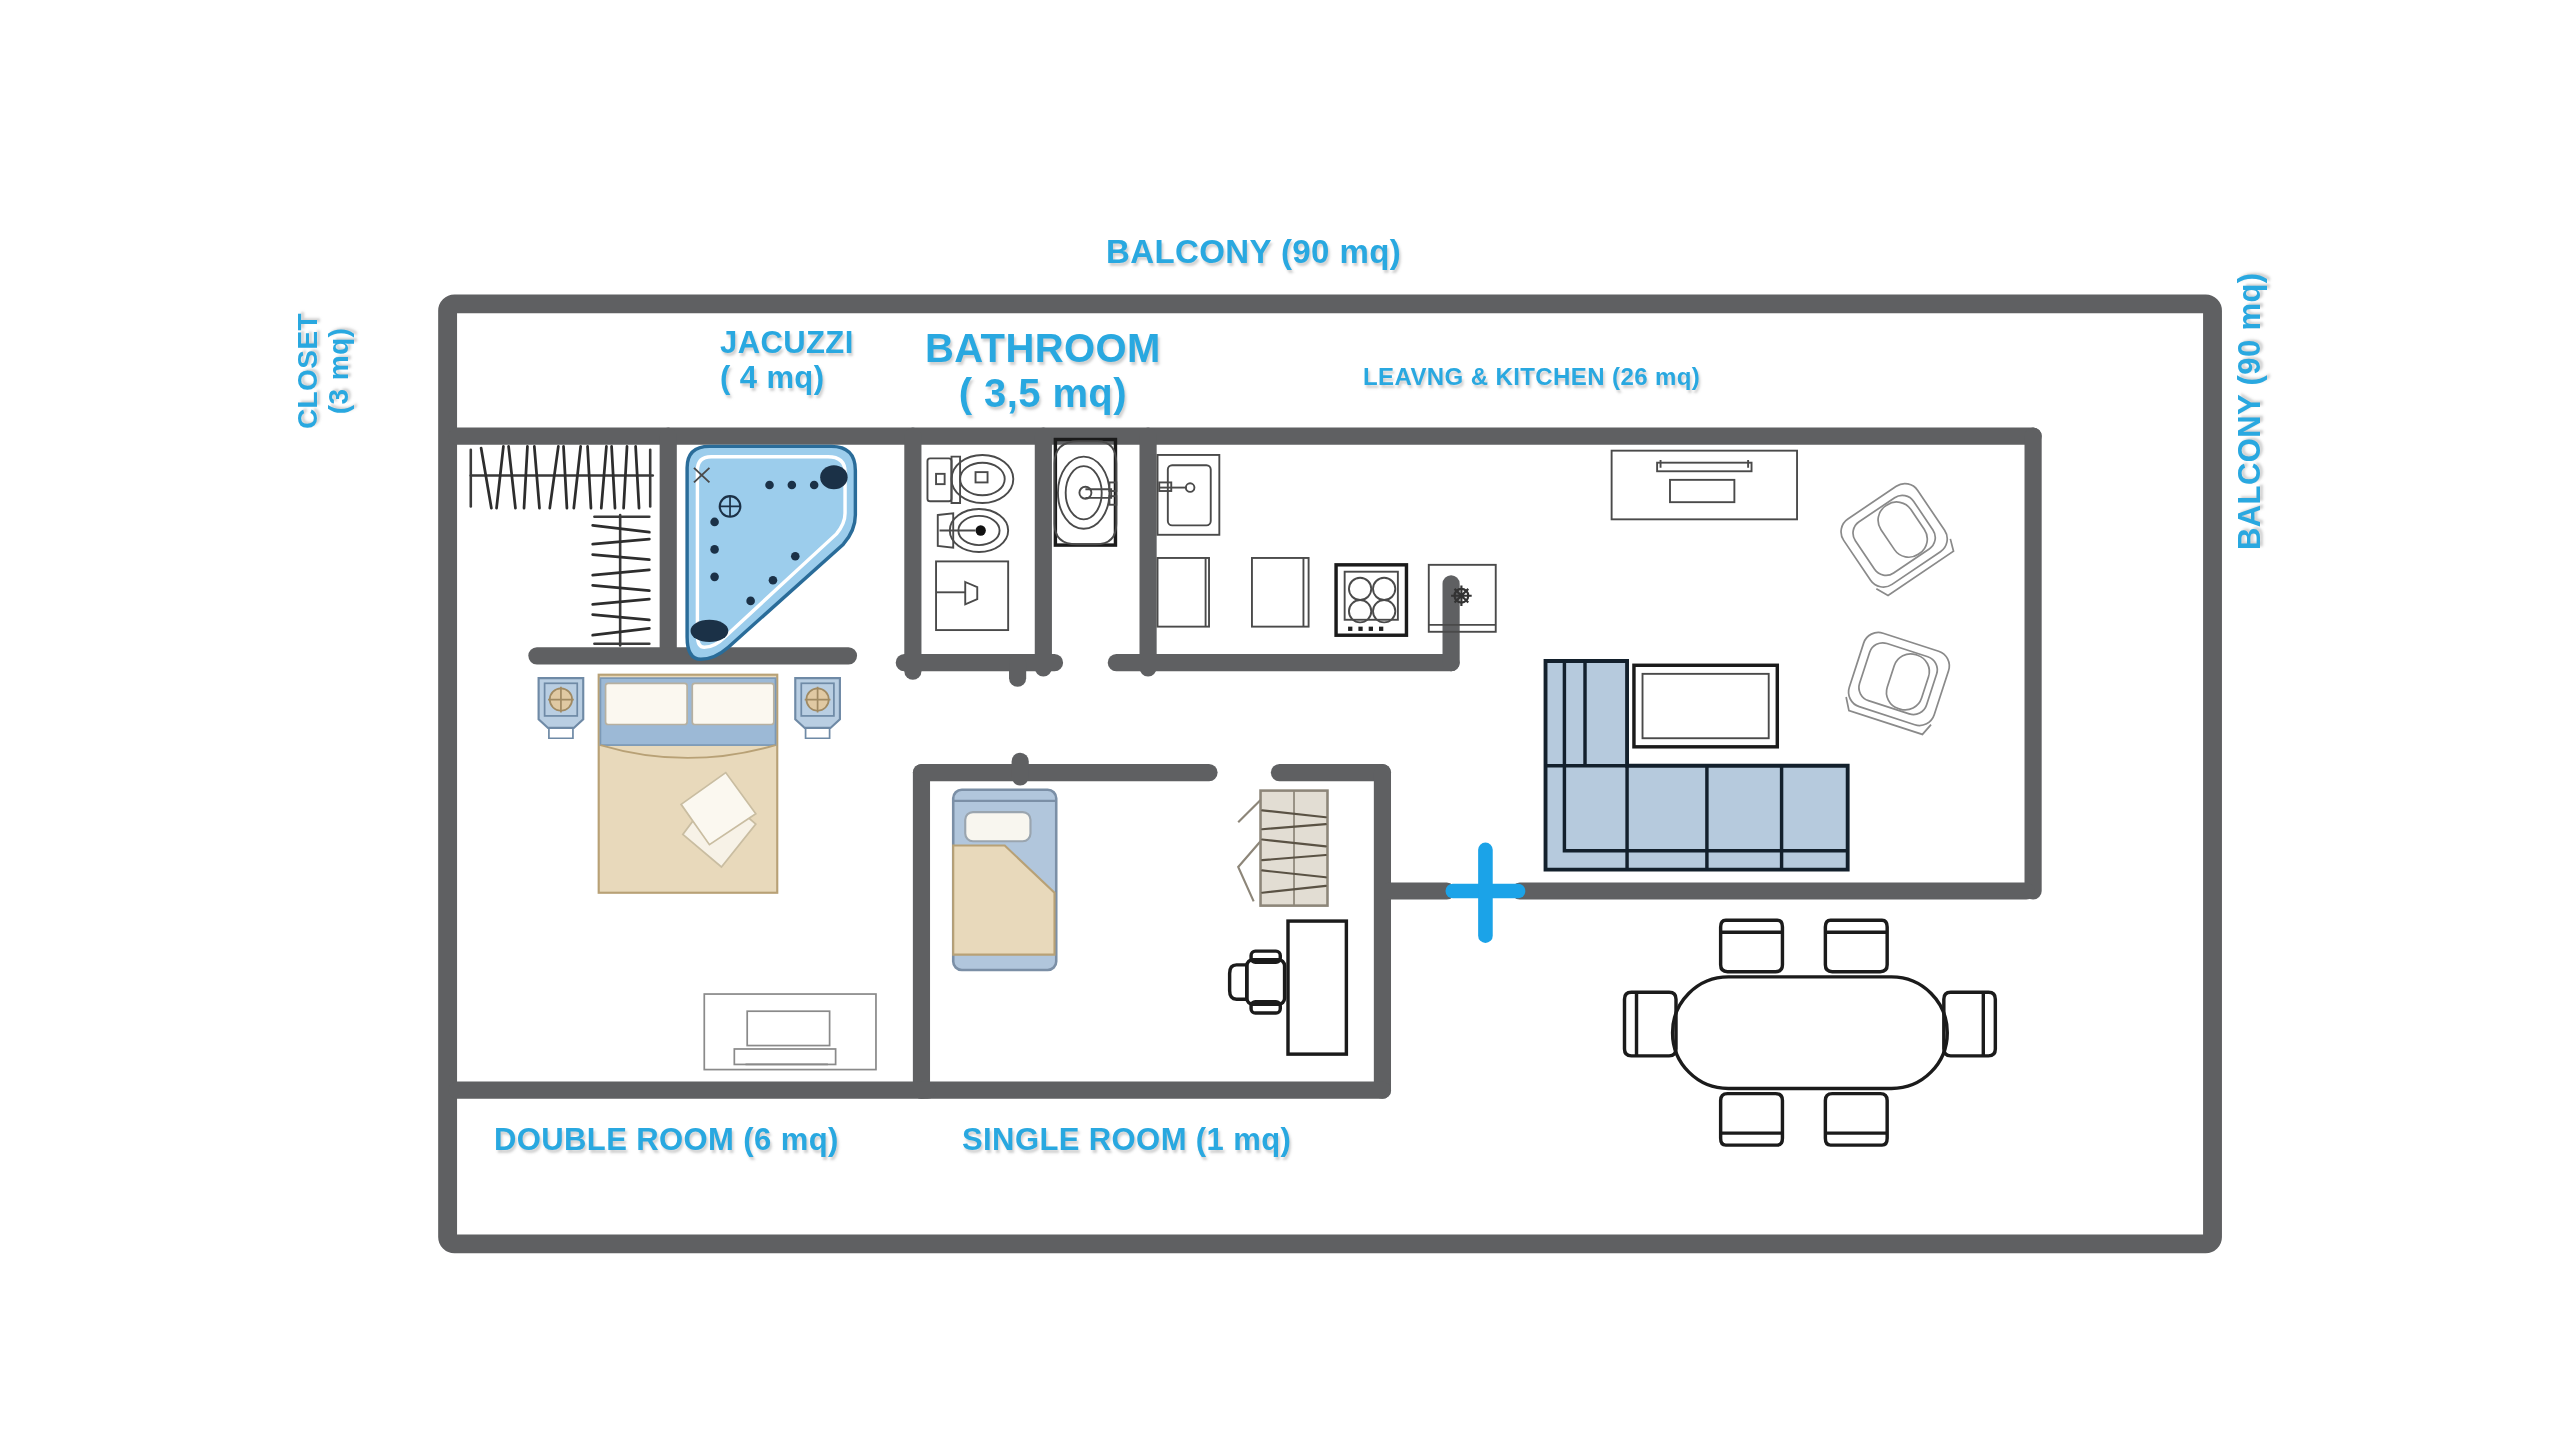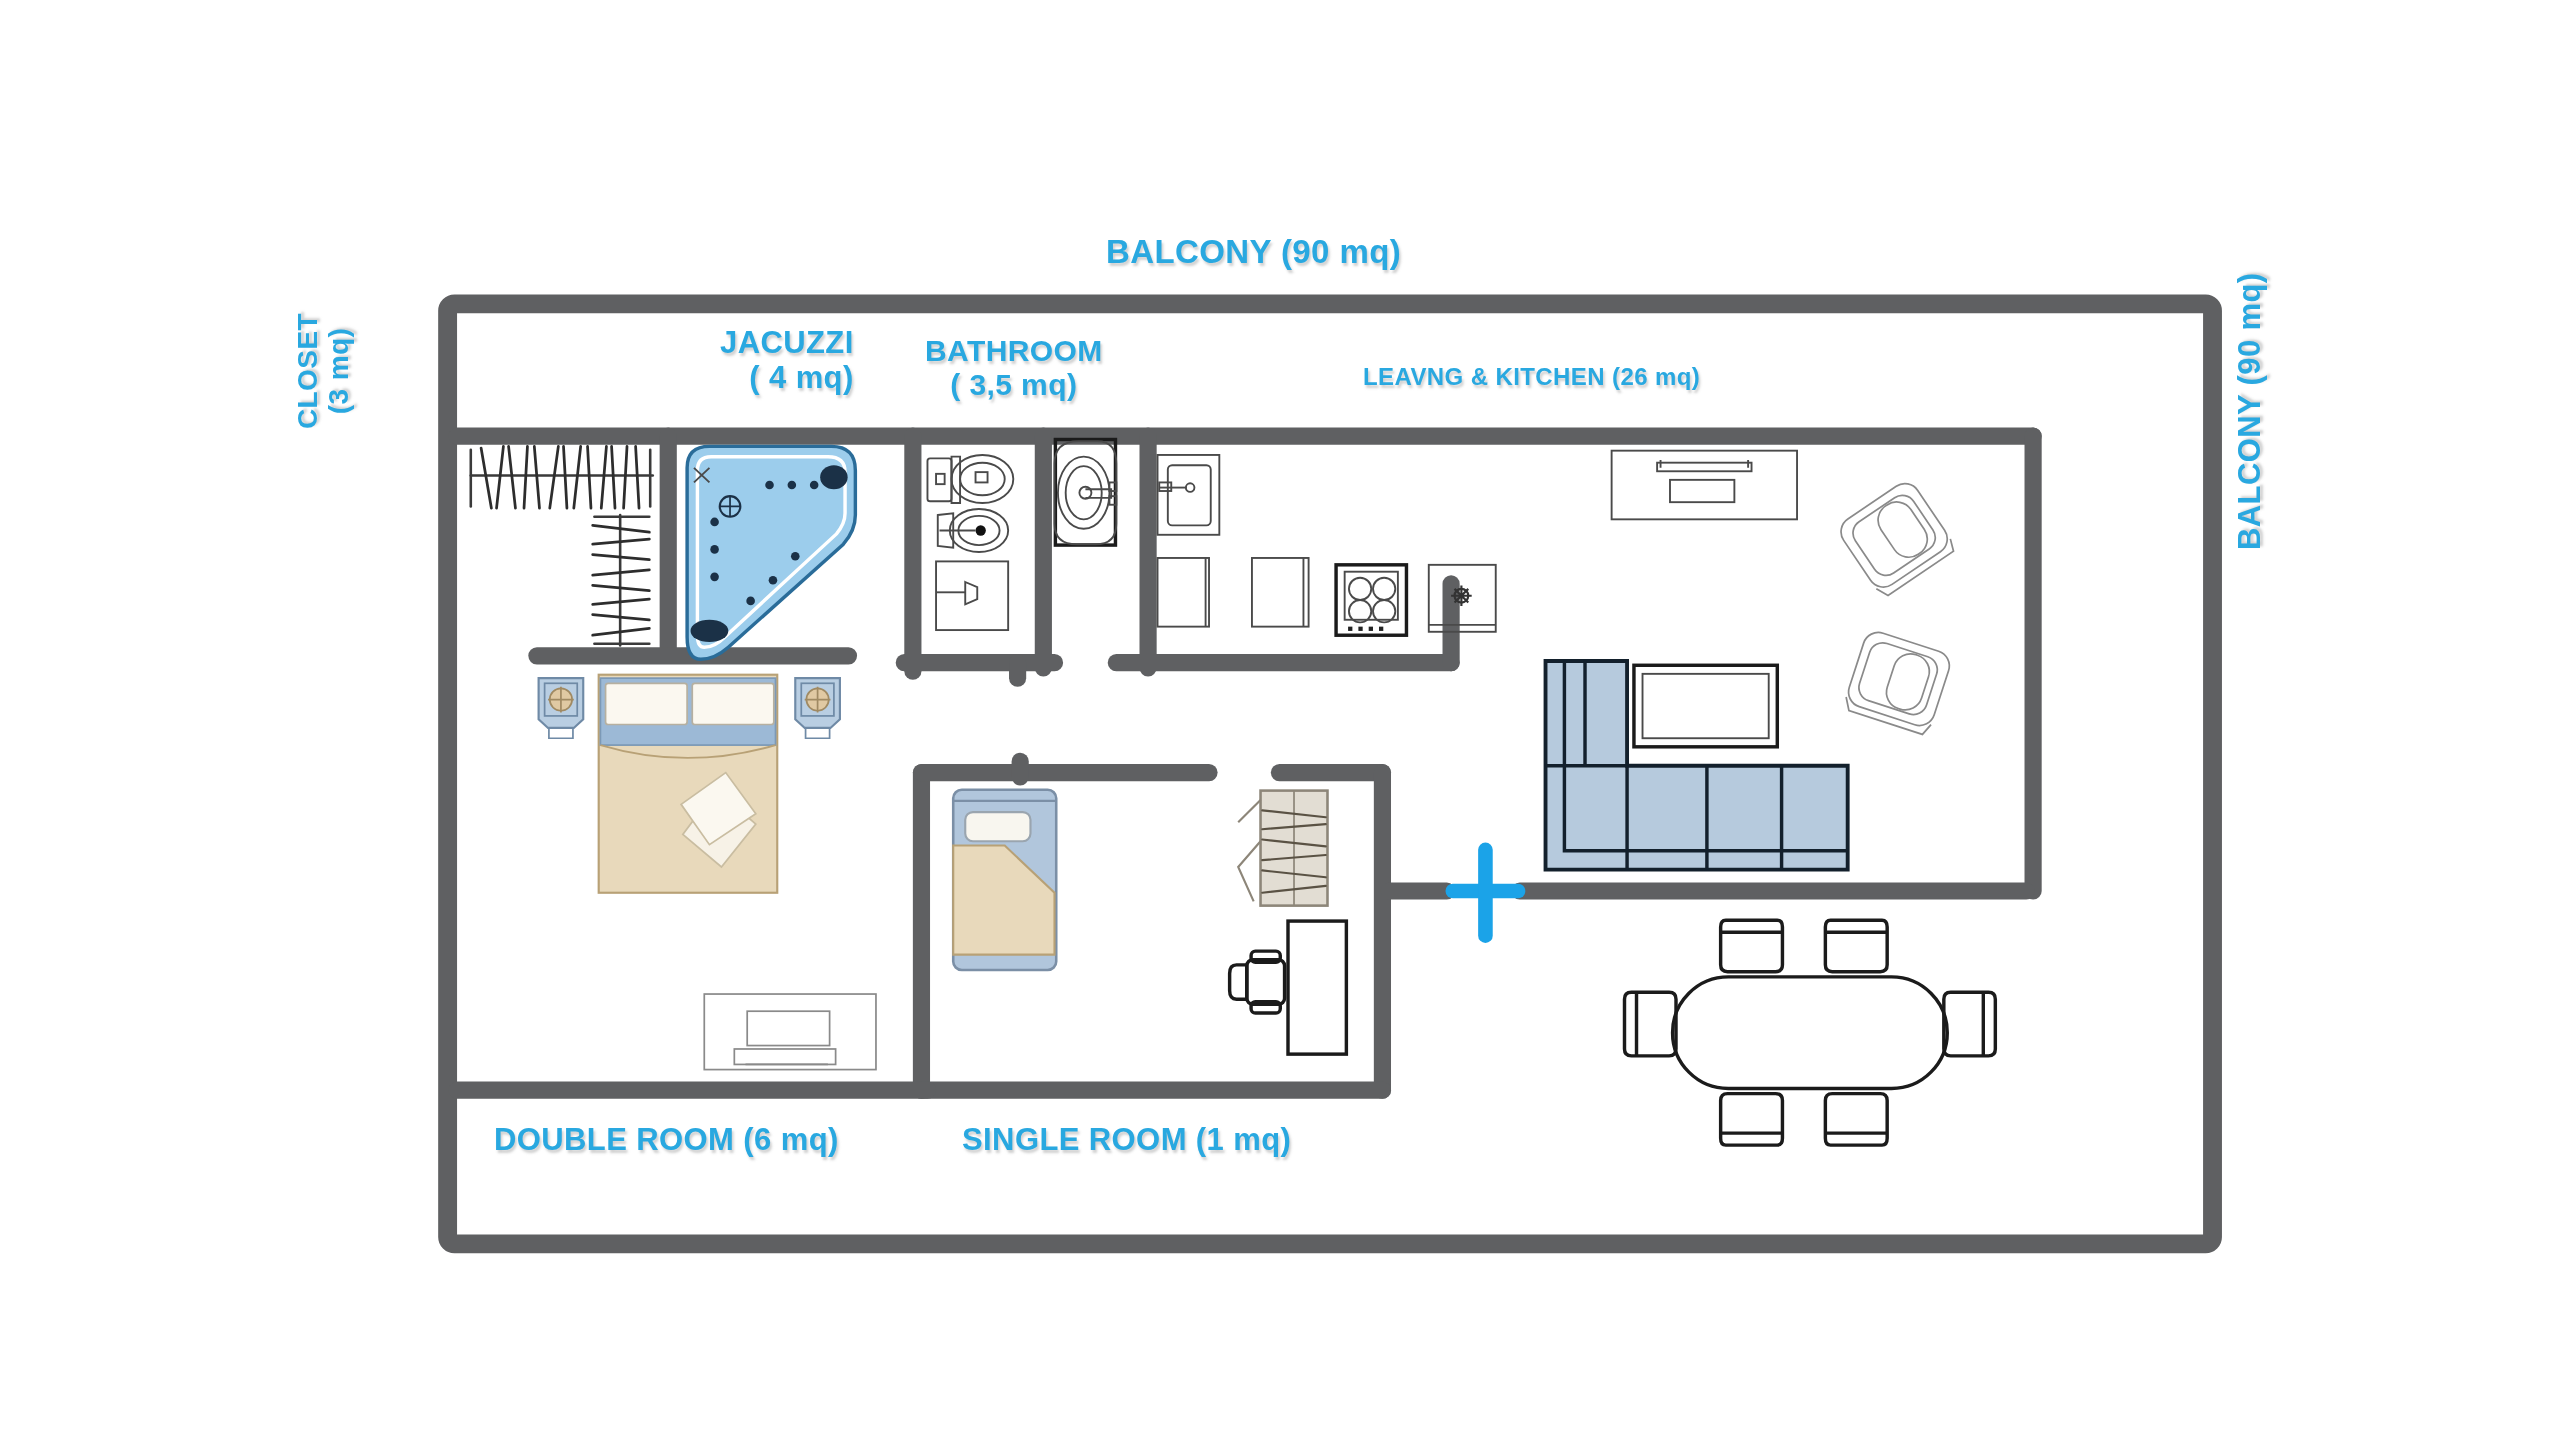--- a/index.html
+++ b/index.html
@@ -23,22 +23,22 @@
     color: #29a8e0;
     font-weight: bold;
     font-family: "Liberation Sans", sans-serif;
     letter-spacing: 0.4px;
     text-shadow: 1.7px 2.6px 2.6px rgba(150,150,150,0.45);
     white-space: pre;
     line-height: 1.12;
     pointer-events: none;
   }
   .lbl-balcony-top { left: 1106px; top: 234px; font-size: 33px; }
-  .lbl-jacuzzi     { left: 720px;  top: 326px; font-size: 31px; text-align: right; }
-  .lbl-bathroom    { left: 925px; top: 326px; font-size: 30px; text-align: center; margin-top: 8px; }
+  .lbl-jacuzzi     { left: 720px;  top: 326px; font-size: 31px; text-align: left; }
+  .lbl-bathroom    { left: 925px; top: 326px; font-size: 40px; text-align: center; }
   .lbl-living      { left: 1363px; top: 364px; font-size: 24px; text-align: center; }
   .lbl-double      { left: 494px;  top: 1123px; font-size: 31px; }
   .lbl-single      { left: 962px; top: 1123px; font-size: 31px; }
   .lbl-closet {
     left: 292px; top: 429px; font-size: 28px;
     transform: rotate(-90deg);
     transform-origin: left top;
     text-align: center;
   }
   .lbl-balcony-right {

